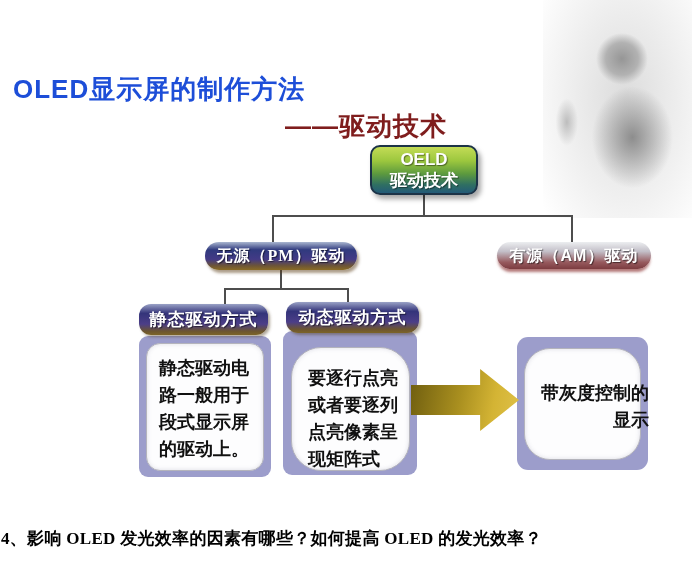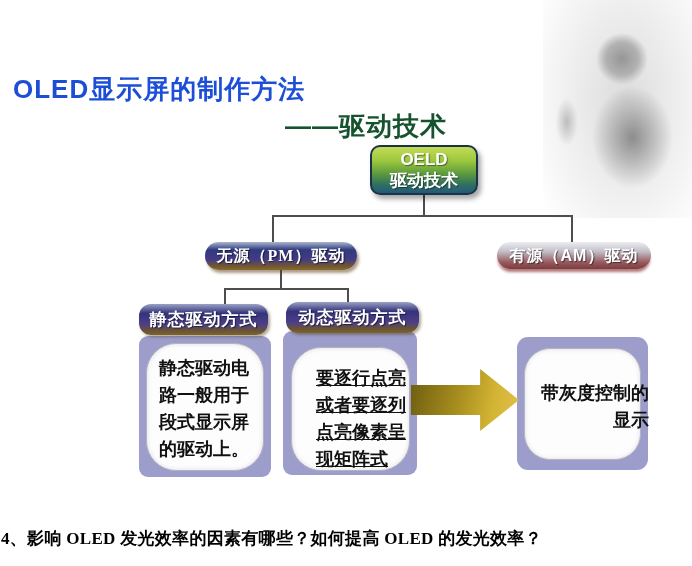--- a/index.html
+++ b/index.html
@@ -7,21 +7,21 @@
     position:relative;width:692px;height:566px;background:#ffffff;overflow:hidden;
     font-family:"Liberation Sans",sans-serif;
   }
   
   .title{
     position:absolute;left:13px;top:72px;font-size:26px;font-weight:bold;
     color:#1d4ed8;letter-spacing:1px;white-space:nowrap;
   }
   .subtitle{
     position:absolute;left:285px;top:109px;font-size:26px;font-weight:bold;
-    color:#14532d;letter-spacing:1px;white-space:nowrap;
+    color:#7f1d1d;letter-spacing:1px;white-space:nowrap;
   }
   
   .photo{
     position:absolute;left:543px;top:0;width:149px;height:218px;
     background:
       radial-gradient(circle 36px at 53% 27%, #969696 0%, #b2b2b2 45%, rgba(255,255,255,0) 72%),
       radial-gradient(ellipse 54px 68px at 60% 63%, #8d8d8d 0%, rgba(255,255,255,0) 75%),
       radial-gradient(ellipse 16px 34px at 16% 56%, #bdbdbd 0%, rgba(255,255,255,0) 70%),
       radial-gradient(ellipse 70% 82% at 55% 45%, #dcdcdc 0%, #ffffff 100%);
   }
@@ -74,29 +74,29 @@
   .hdr-dynamic{left:286px;top:302px;width:133px;height:31px;line-height:31px;}
   
   .body-box{position:absolute;background:#9c9dcb;border-radius:9px;z-index:1;}
   .bb-static{left:139px;top:336px;width:132px;height:141px;}
   .bb-dynamic{left:283px;top:331px;width:134px;height:144px;}
   .bb-result{left:517px;top:337px;width:131px;height:133px;border-radius:11px;}
   .inner{
     position:absolute;background:#fdfdfe;border:1px solid #b4b4bc;
     box-shadow:inset 0 0 4px rgba(120,120,150,.25);
   }
-  .in-static{left:7px;top:7px;width:116px;height:126px;border-radius:30px;}
+  .in-static{left:7px;top:7px;width:116px;height:126px;border-radius:14px;}
   .in-dynamic{left:8px;top:16px;width:117px;height:122px;border-radius:30px;}
   .in-result{left:7px;top:11px;width:115px;height:110px;border-radius:26px;}
   .body-text{
     margin:0;font-weight:bold;color:#111;font-size:18px;line-height:27px;
     font-family:"Liberation Sans",sans-serif;
   }
   .in-static .body-text{padding:11px 0 0 12px;width:92px;}
-  .in-dynamic .body-text{padding:17px 0 0 24px;width:92px;text-decoration:underline;}
+  .in-dynamic .body-text{padding:17px 0 0 16px;width:92px;}
   .in-result .body-text{padding:31px 0 0 0;width:124px;text-align:right;line-height:27px;}
   
   .arrow{
     position:absolute;left:411px;top:369px;width:108px;height:62px;z-index:3;
     background:linear-gradient(100deg,#6e5d0f 0%,#a98f1f 45%,#d4b434 75%,#dfc14a 100%);
     clip-path:polygon(0% 26%,64% 26%,64% 0%,100% 50%,64% 100%,64% 74%,0% 74%);
   }
   
   .footer{
     position:absolute;left:1px;top:527px;width:688px;

